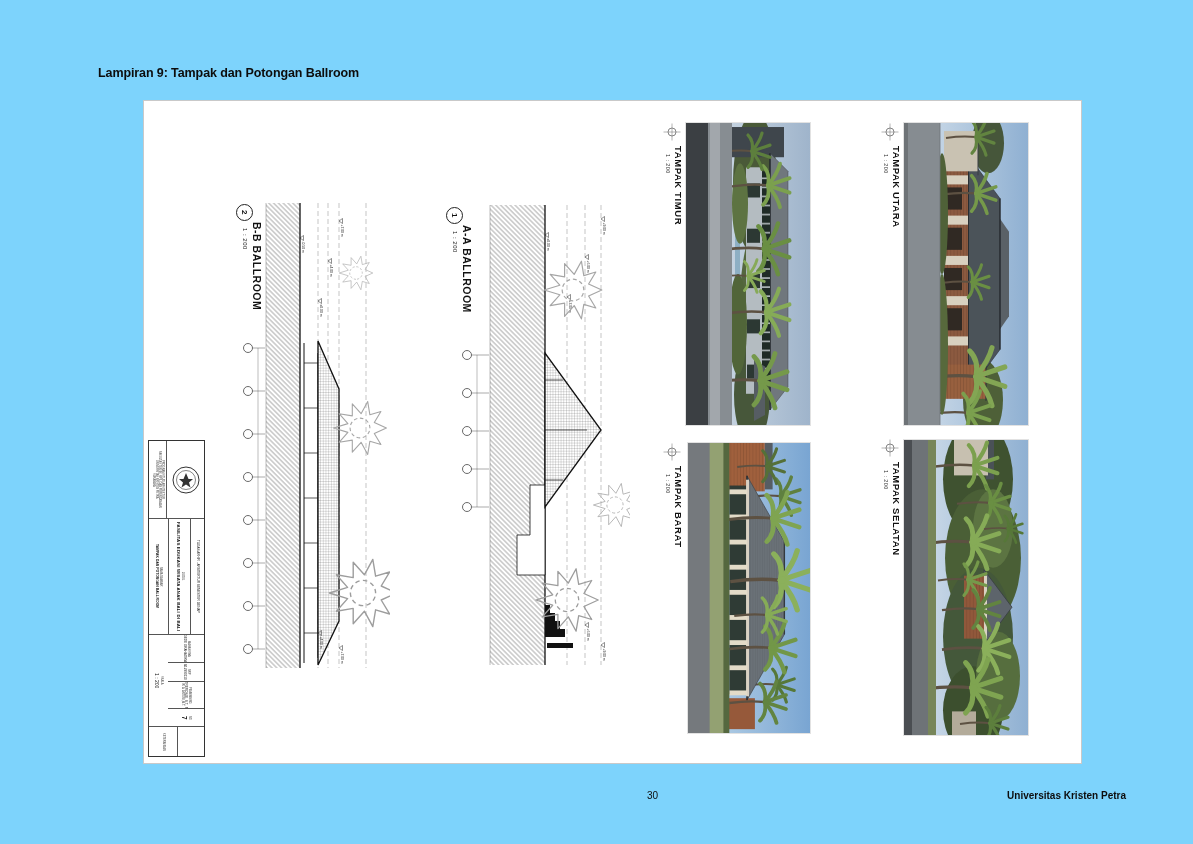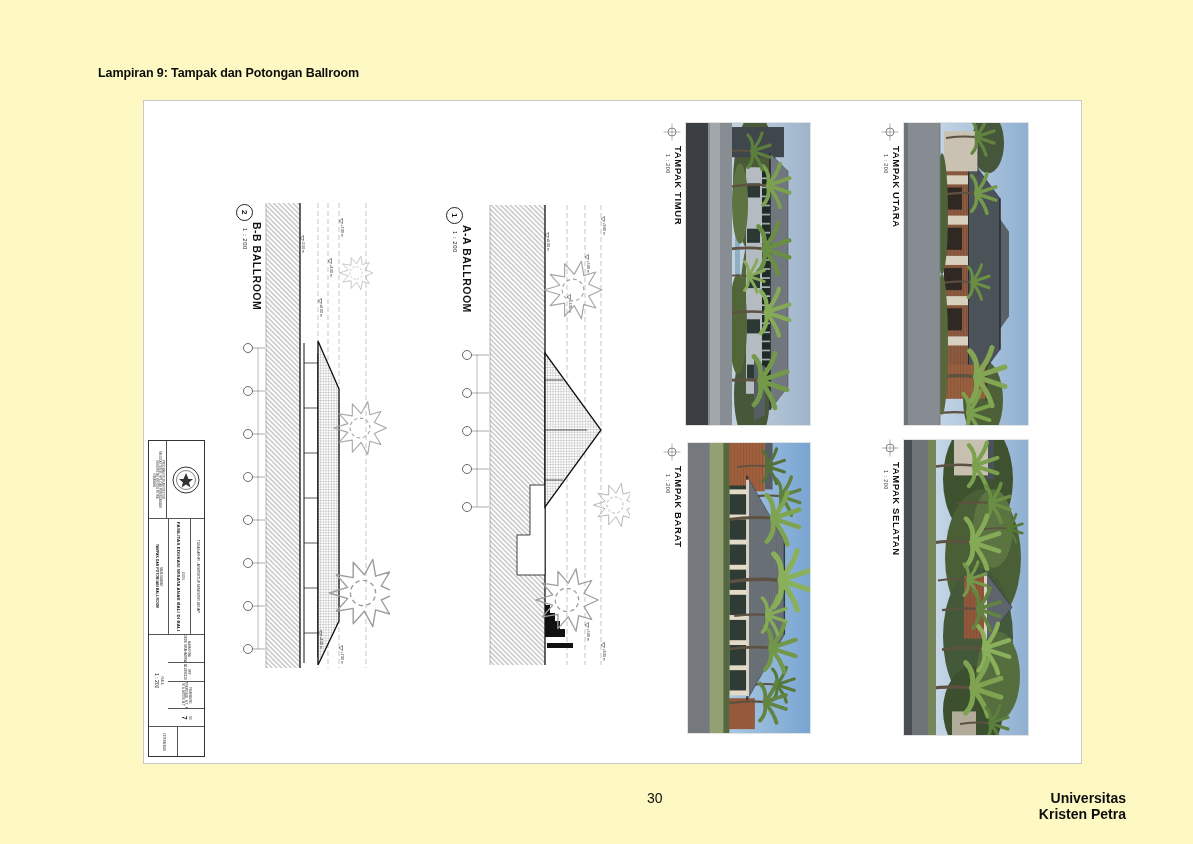--- a/index.html
+++ b/index.html
@@ -1,21 +1,21 @@
 <!DOCTYPE html>
 <html><head>
 <meta charset="utf-8">
 <style>
   html,body{margin:0;padding:0;background:#fff;}
-  #canvas{position:relative;width:1193px;height:844px;background:#fef9c3;overflow:hidden;
+  #canvas{position:relative;width:1193px;height:844px;background:#7dd3fc;overflow:hidden;
           font-family:"Liberation Sans",sans-serif;color:#111;}
   .abs{position:absolute;}
   .vt{writing-mode:vertical-rl;text-orientation:mixed;white-space:nowrap;}
   .heading{font-weight:bold;font-size:12.5px;letter-spacing:-0.1px;color:#0d0d0d;}
-  .footer{font-size:14px;color:#0d0d0d;}
+  .footer{font-size:10px;color:#0d0d0d;}
   .footer.b{font-weight:bold;}
   .sheet{border:1px solid #c9c9c9;background:#fff;}
   .seclabel-circle{width:15px;height:15px;border:1.2px solid #222;border-radius:50%;
      display:flex;align-items:center;justify-content:center;font-size:8px;font-weight:bold;}
   .sectitle{font-weight:bold;font-size:10.5px;letter-spacing:0.5px;color:#111;}
   .secscale{font-size:6px;color:#222;letter-spacing:0.5px;}
   .elevtitle{font-weight:bold;font-size:9.5px;letter-spacing:0.6px;color:#101010;}
   .elevscale{font-size:5.5px;color:#333;letter-spacing:0.4px;}
   .render{outline:1px solid #e2e2e2;}
   

